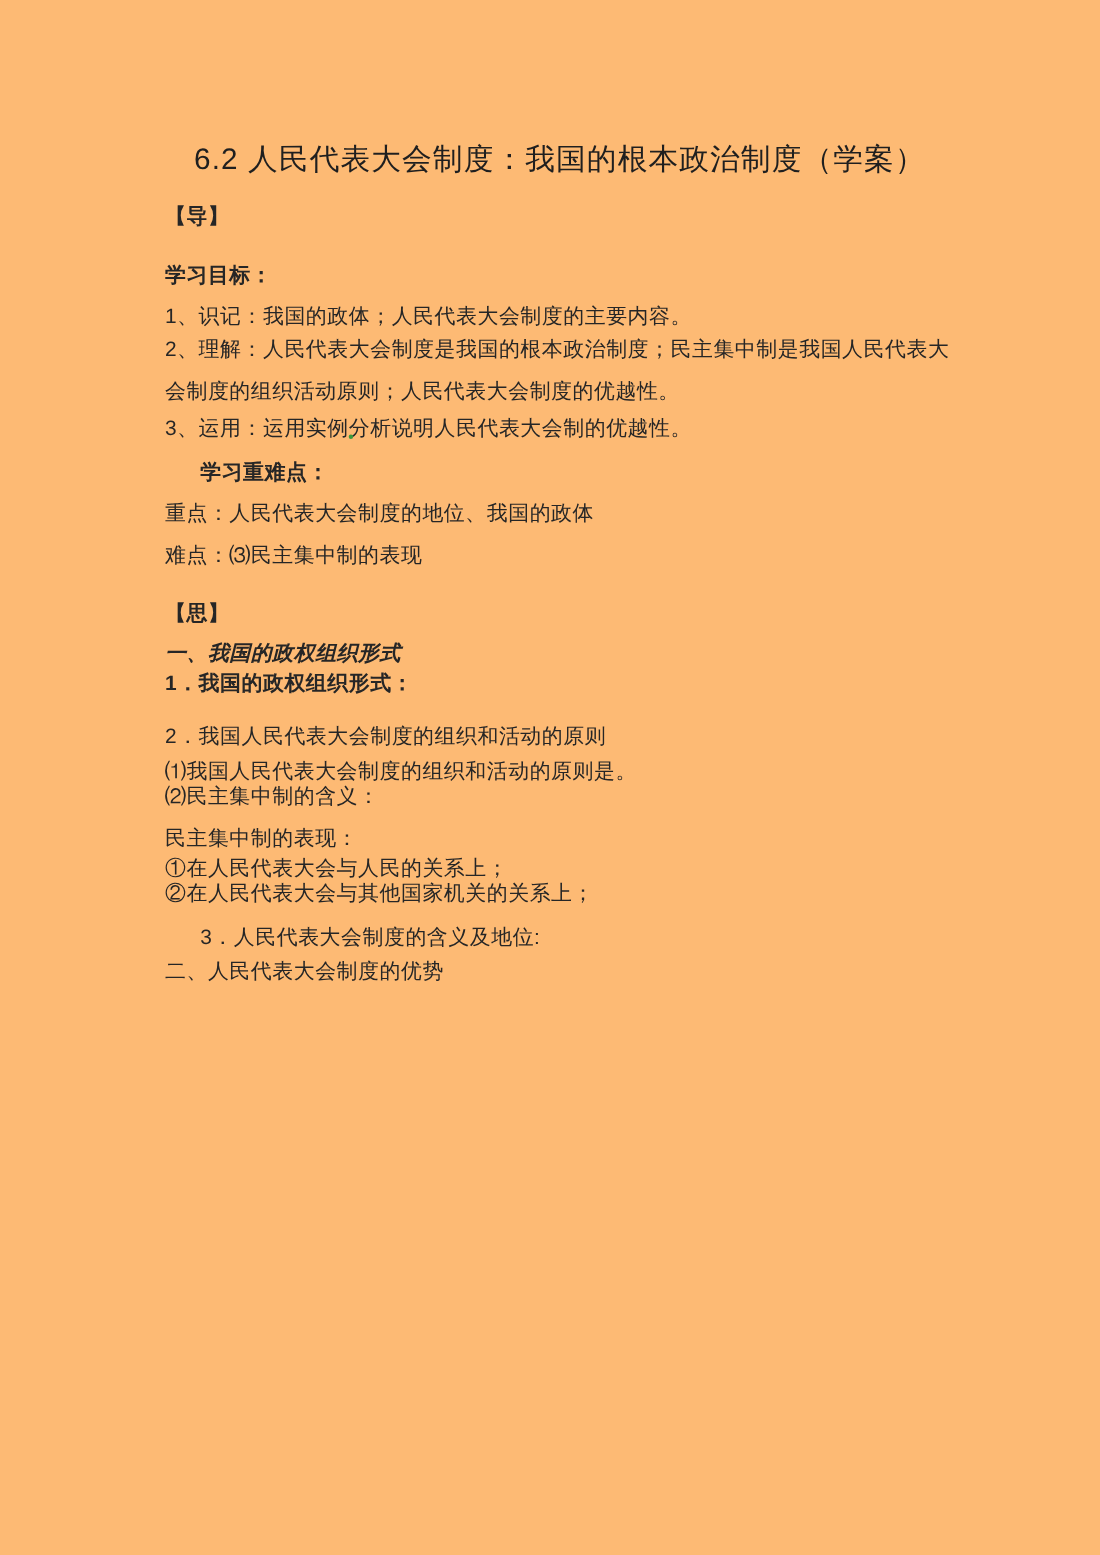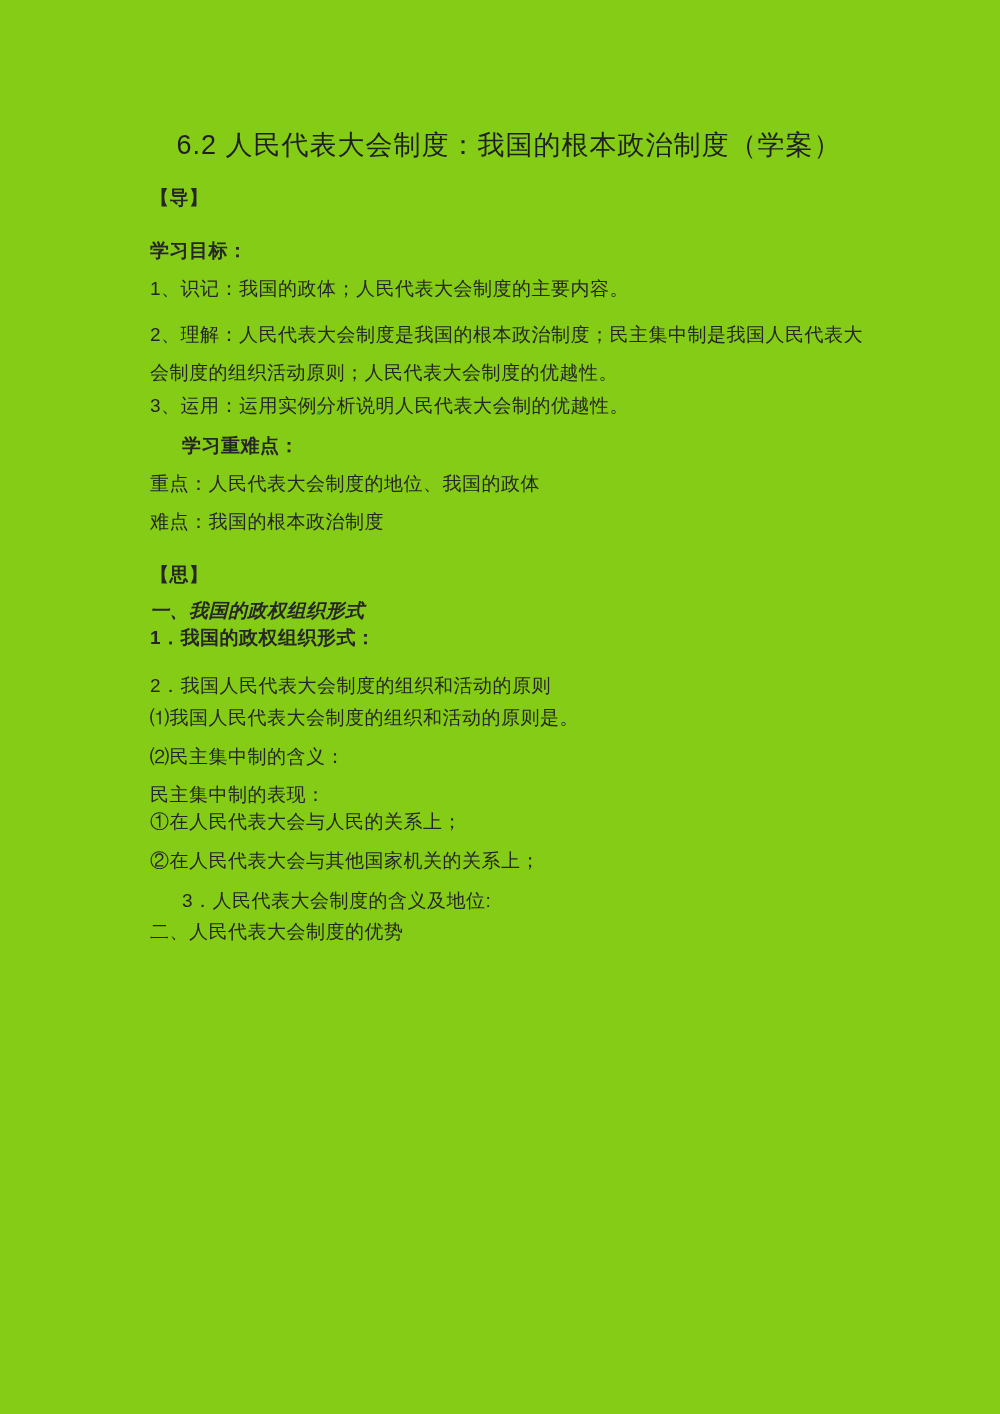--- a/index.html
+++ b/index.html
@@ -4,21 +4,21 @@
 <style>
   html, body {
     margin: 0;
     padding: 0;
     background: #ffffff;
   }
   .page {
     position: relative;
     width: 1000px;
     height: 1414px;
-    background: #84cc16;
+    background: #fdba74;
     box-sizing: border-box;
     padding: 128px 132px 0 150px;
     font-family: "Liberation Sans", sans-serif;
     color: #262626;
     overflow: hidden;
   }
   .title {
     font-size: 27px;
     font-weight: 400;
     line-height: 34px;
@@ -36,21 +36,21 @@
   }
   .bold { font-weight: 700; }
   .wrap { line-height: 38px; }
   .rel { position: relative; }
   .mt2  { margin-top: 2px; }
   .mt8  { margin-top: 8px; }
   .mt9  { margin-top: 9px; }
   .mt10 { margin-top: 25px; }
   .mt13 { margin-top: 13px; font-style: italic; }
   .mt15 { margin-top: 15px; }
-  .mt16 { margin-top: 16px; }
+  .mt16 { }
   .mt17 { margin-top: 17px; margin-left: 32px; }
   .mt18 { margin-top: 30px; }
   .mt19 { margin-top: 4px; }
   .mt24 { margin-top: 24px; }
   .stray-dot {
     position: absolute;
     left: 167px;
     top: 17px;
     width: 4px;
     height: 4px;
@@ -72,21 +72,21 @@
   <p class="line mt15">1、识记：我国的政体；人民代表大会制度的主要内容。</p>
 
   <p class="line wrap mt16">2、理解：人民代表大会制度是我国的根本政治制度；民主集中制是我国人民代表大会制度的组织活动原则；人民代表大会制度的优越性。</p>
 
   <p class="line mt2 rel"><span>3、运用：运用实例分析说明人民代表大会制的优越性。</span><span class="stray-dot"></span></p>
 
   <p class="line bold mt17">学习重难点：</p>
 
   <p class="line mt15">重点：人民代表大会制度的地位、我国的政体</p>
 
-  <p class="line mt15">难点：我国的根本政治制度</p>
+  <p class="line mt15">难点：⑶民主集中制的表现</p>
 
   <p class="line bold mt18">【思】</p>
 
   <p class="line bold mt13">一、我国的政权组织形式</p>
 
   <p class="line bold mt19">1．我国的政权组织形式：</p>
 
   <p class="line mt10">2．我国人民代表大会制度的组织和活动的原则</p>
 
   <p class="line mt9">⑴我国人民代表大会制度的组织和活动的原则是。</p>

